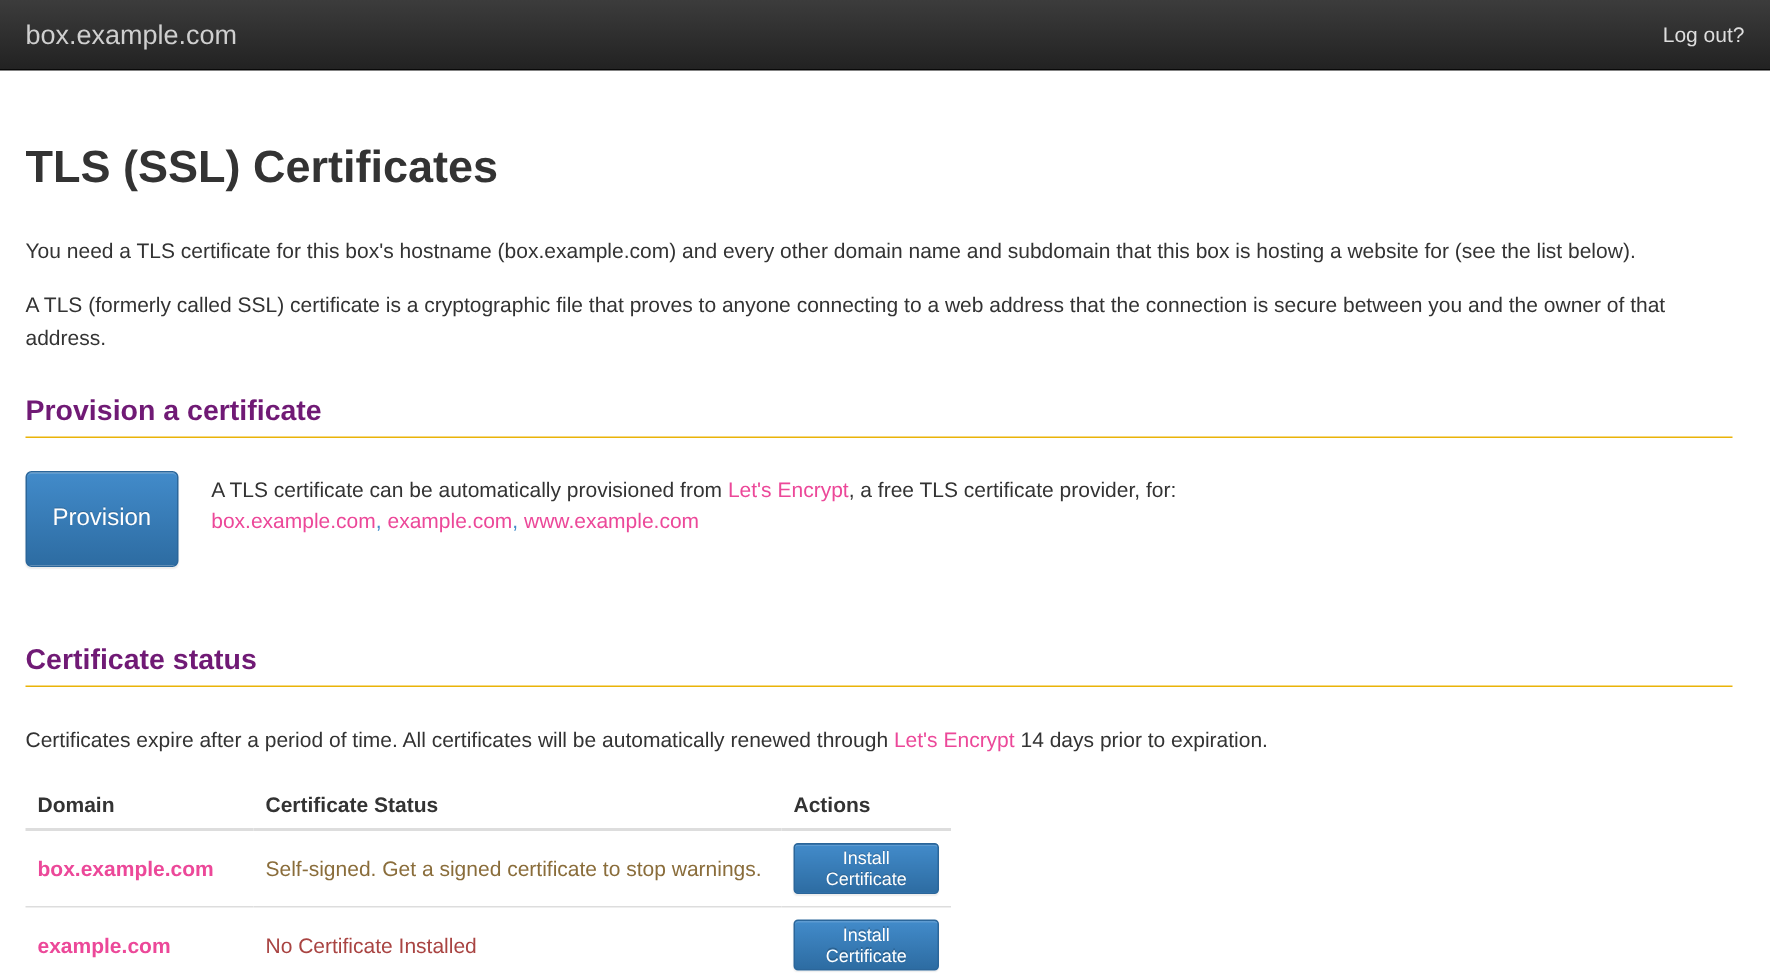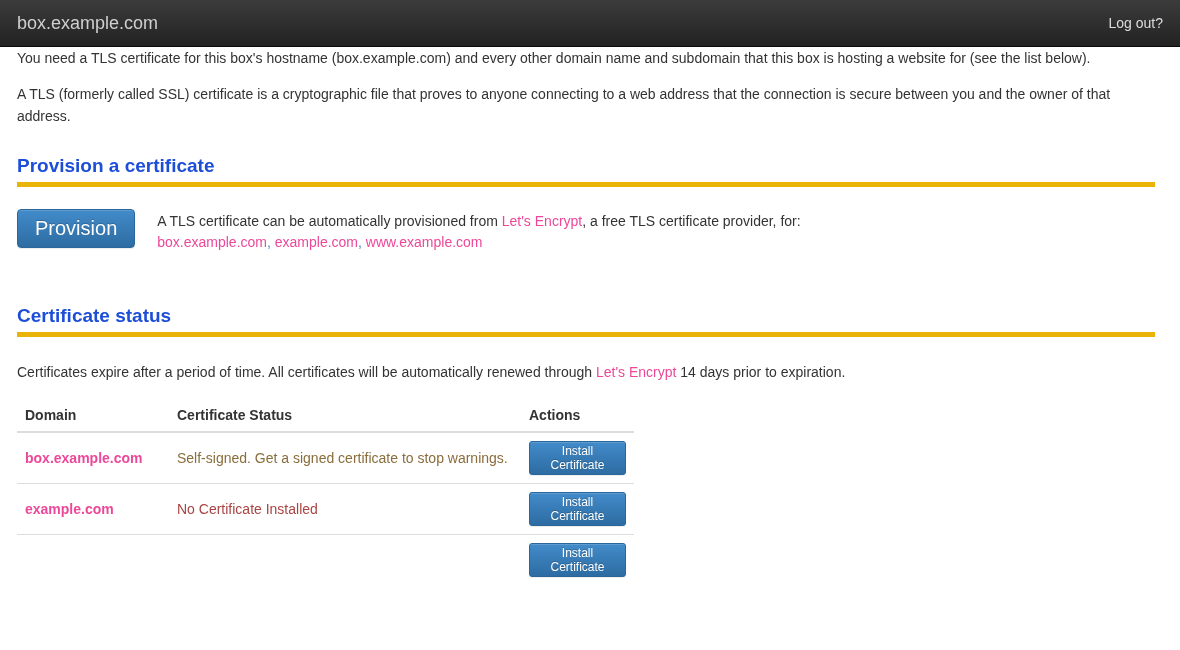--- a/index.html
+++ b/index.html
@@ -39,40 +39,40 @@
   
   .container { padding: 0 25px 0 17px; }
 
   h1.page-title {
     font-size: 30px; font-weight: bold; color: #333;
     margin: 48px 0 28px 0; line-height: 1.1;
   }
   p.body-text { margin: 0 0 14px 0; line-height: 22px; color: #333; }
 
   h3.section-heading {
-    font-size: 19px; font-weight: bold; color: #1d4ed8;
-    border-bottom: 5px solid #eab308;
+    font-size: 19px; font-weight: bold; color: #701a75;
+    border-bottom: 1px solid #eab308;
     padding-bottom: 5px; margin: 28px 0 22px 0;
   }
   h3.section-heading.second { margin-top: 52px; margin-bottom: 24px; }
 
   a.link { color: #ec4899; text-decoration: none; cursor: pointer; }
   .sep { white-space: pre; color: #428bca; }
 
   
   .provision-row { display: flex; align-items: flex-start; }
   .btn {
     display: inline-block; text-align: center; cursor: pointer;
     color: #fff; font-family: "Liberation Sans", sans-serif;
     background: linear-gradient(to bottom, #428bca 0%, #2d6ca2 100%);
     border: 1px solid #2b669a; border-radius: 4px;
     box-shadow: inset 0 1px 0 rgba(255,255,255,.15), 0 1px 1px rgba(0,0,0,.075);
     text-shadow: 0 -1px 0 rgba(0,0,0,.2);
   }
-  .btn-default-size { font-size: 20px; padding: 7px 17px; }
+  .btn-default-size { font-size: 16px; padding: 22px 17px; }
   .btn-xs { font-size: 12px; padding: 2px 6px; border-radius: 3px; }
   .provision-text { margin-left: 22px; line-height: 21px; padding-top: 2px; }
 
   
   table.cert-table { border-collapse: collapse; width: 617px; margin-top: 16px; }
   .cert-table th {
     text-align: left; font-weight: bold; color: #333; font-size: 14px;
     padding: 8px; border-bottom: 2px solid #ddd; white-space: nowrap;
   }
   .cert-table td {
@@ -88,20 +88,21 @@
 </head>
 <body>
 
 <nav class="navbar">
   <a class="navbar-brand">box.example.com</a>
   <div class="navbar-logout">Log out?</div>
 </nav>
 
 <div class="container">
 
+  <h1 class="page-title">TLS (SSL) Certificates</h1>
 
   <p class="body-text">You need a TLS certificate for this box's hostname (box.example.com) and every other domain name and subdomain that this box is hosting a website for (see the list below).</p>
   <p class="body-text">A TLS (formerly called SSL) certificate is a cryptographic file that proves to anyone connecting to a web address that the connection is secure between you and the owner of that address.</p>
 
   <h3 class="section-heading">Provision a certificate</h3>
 
   <div class="provision-row">
     <button class="btn btn-default-size">Provision</button>
     <div class="provision-text">
       <div><span>A TLS certificate can be automatically provisioned from </span><a class="link">Let's Encrypt</a><span>, a free TLS certificate provider, for:</span></div>

